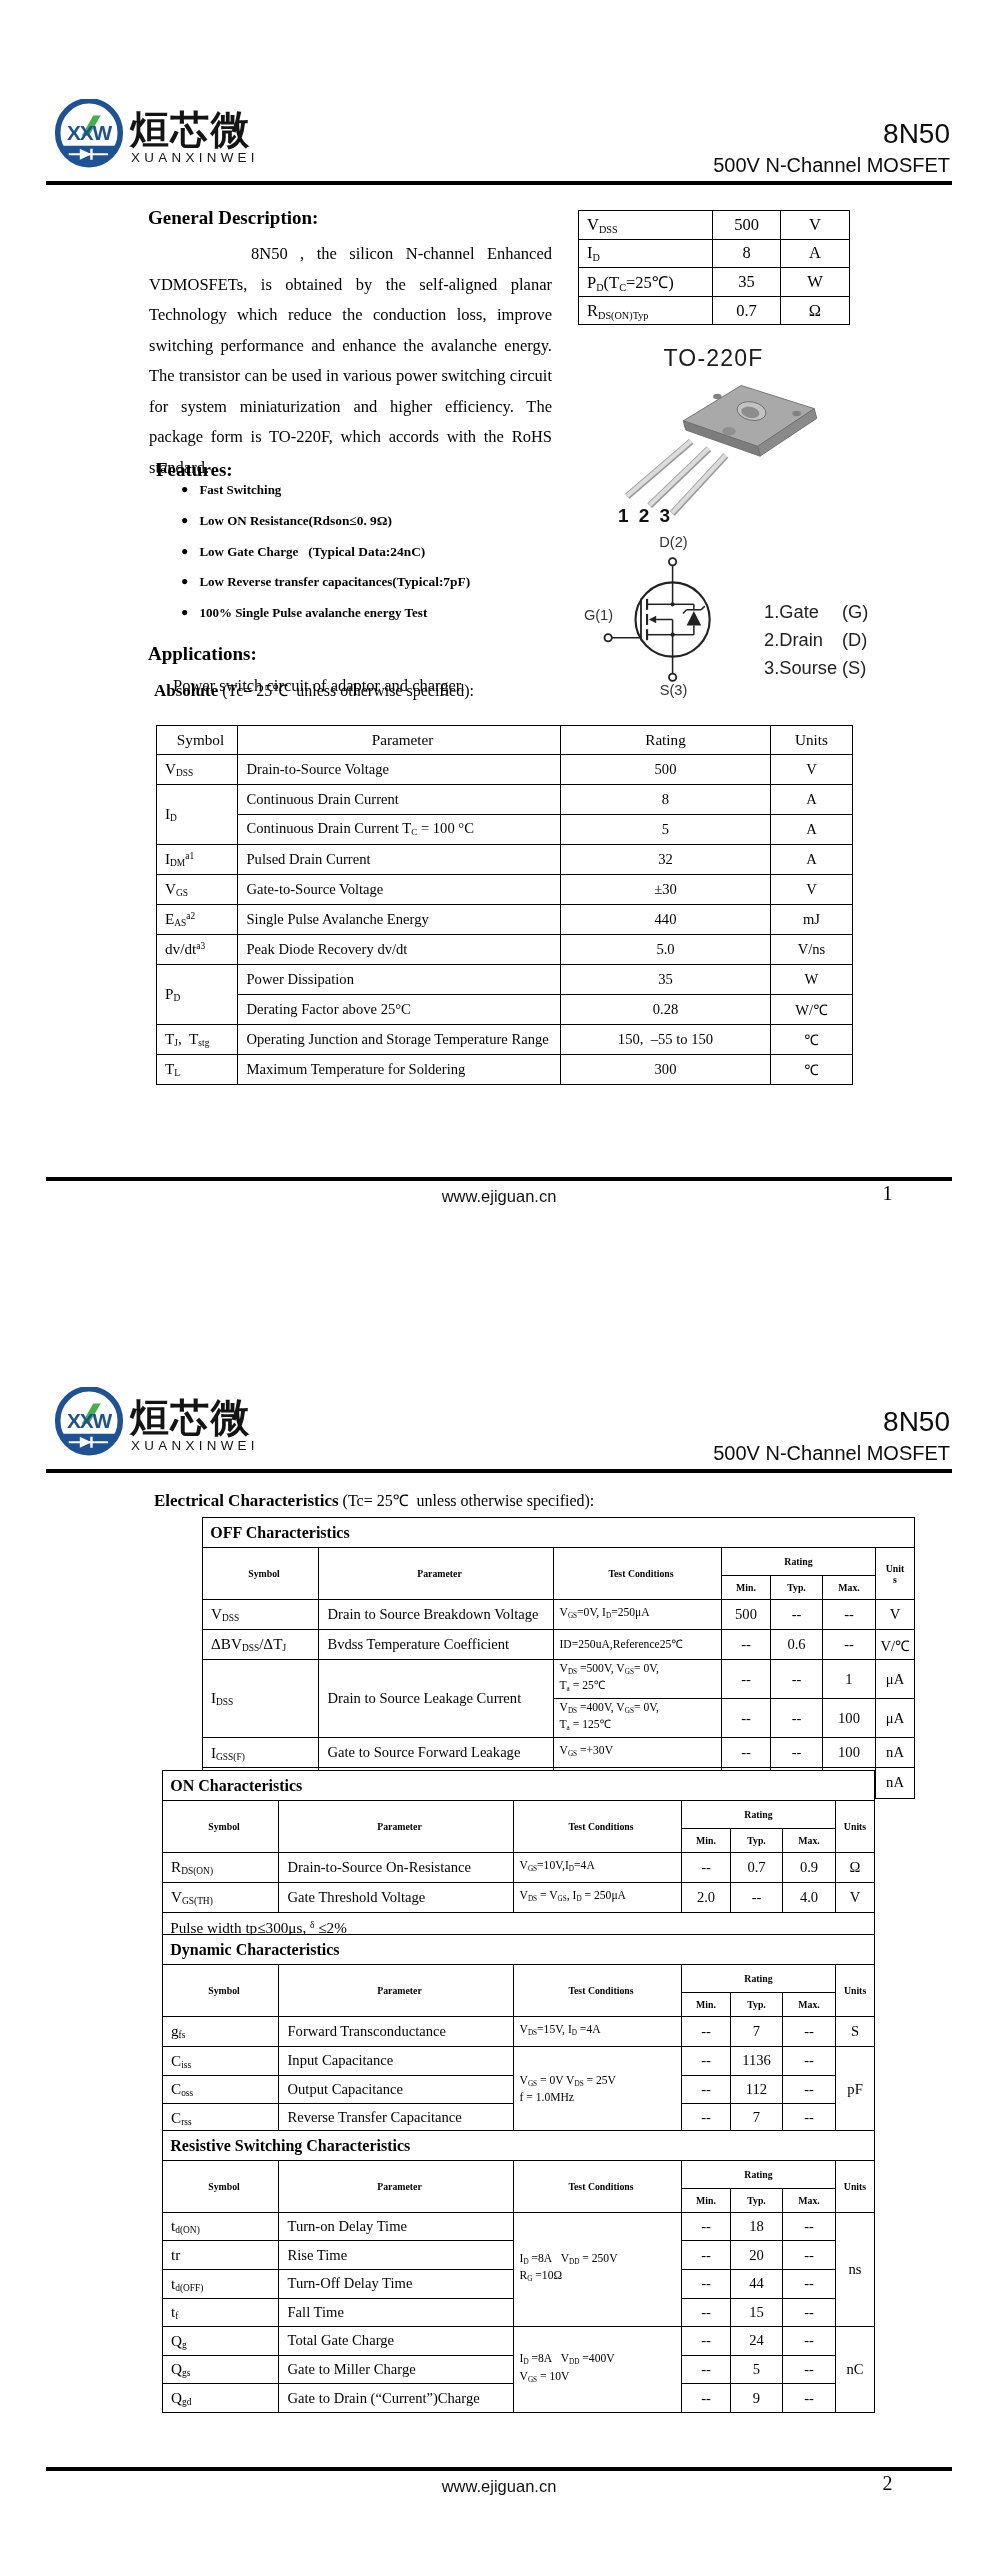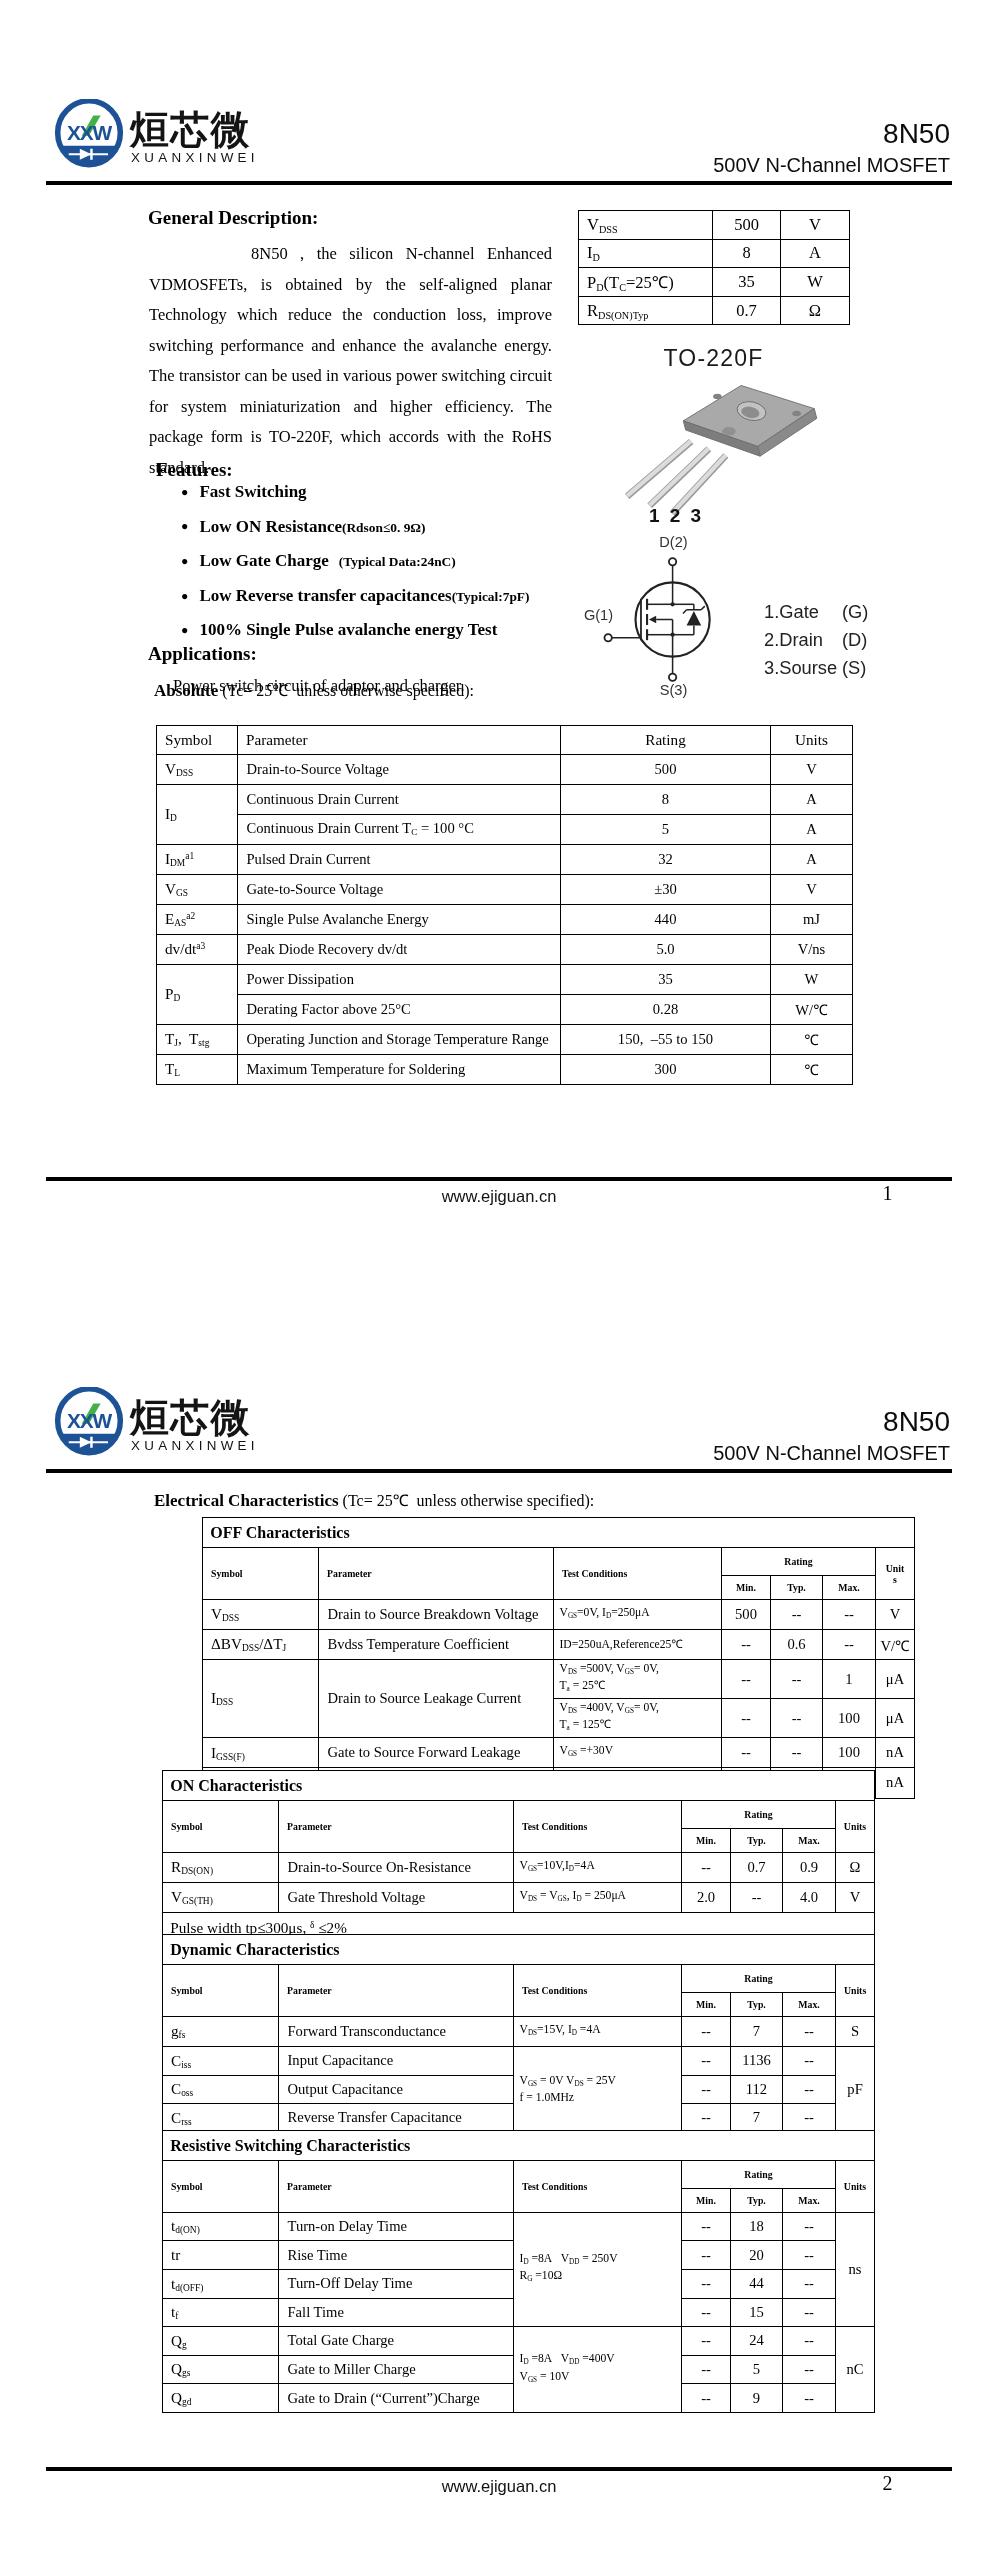--- a/index.html
+++ b/index.html
@@ -15,49 +15,49 @@
   .part{left:671px;top:118px;width:279px;text-align:right;font-family:"Liberation Sans",sans-serif;font-size:28px;color:#0d0d0d;}
   .subtitle{left:610px;top:154px;width:340px;text-align:right;font-family:"Liberation Sans",sans-serif;font-size:20px;color:#0d0d0d;}
   .rule{left:46px;top:181px;width:906px;height:3.7px;background:#000;}
 
   
   .sec-h{font-size:19px;font-weight:700;color:#000;}
   .para{left:149px;top:239px;width:403px;font-size:16.5px;line-height:30.5px;text-align:justify;text-indent:102px;}
   .feat-list{left:181px;top:482px;width:427px;}
   .feat{margin-bottom:14.6px;white-space:nowrap;}
   .feat .bullet{font-size:12.2px;margin-right:11px;vertical-align:1.2px;}
-  .feat-main{font-size:17px;font-weight:700;}
+  .feat-main{font-size:13px;font-weight:700;}
   .feat-note{font-size:13.4px;font-weight:700;}
   .app-body{left:173px;top:676px;font-size:16.5px;}
   .mix-bold{font-size:17px;font-weight:700;}
   .mix-rest{font-size:16px;font-weight:400;}
 
   
   .dtable{border-collapse:collapse;table-layout:fixed;background:#fff;border:1.8px solid #000;}
   .dtable td,.dtable th{border:1.2px solid #000;overflow:hidden;font-family:"Liberation Serif",serif;}
   .dtable thead th{border-bottom:1.8px solid #000;font-weight:400;font-size:15.2px;}
   sub{font-size:62%;vertical-align:-0.25em;}
   sup{font-size:62%;vertical-align:0.5em;}
   .c-sym{text-align:left;padding-left:8px;font-size:15.2px;}
   .c-param{text-align:left;padding-left:8.5px;font-size:14.6px;}
   .c-val{text-align:center;font-size:14.6px;}
   .c-unit{text-align:center;font-size:14.6px;}
-  .h-left{text-align:left;padding-left:8px;}
+  .h-left{text-align:center;padding-left:8px;}
 
   
   #abs-table{width:697px;}
   #abs-table td{height:27px;}
   #abs-table thead th{height:25.6px;}
 
   
   #qtable{width:271px;}
   #qtable td{height:25.6px;font-size:16.5px;}
 
   .to220-label{left:578px;top:345px;width:271px;text-align:center;font-family:"Liberation Sans",sans-serif;font-size:23px;letter-spacing:1.2px;color:#1a1a1a;}
-  .pins-label{left:618px;top:505px;font-family:"Liberation Sans",sans-serif;font-size:19px;font-weight:700;word-spacing:4.9px;color:#111;margin-left:31px;}
+  .pins-label{left:618px;top:505px;font-family:"Liberation Sans",sans-serif;font-size:19px;font-weight:700;word-spacing:4.9px;color:#111;}
   .pin-lbl{font-family:"Liberation Sans",sans-serif;font-size:14.6px;color:#333;text-align:center;}
   .legend{left:764px;top:601px;font-family:"Liberation Sans",sans-serif;font-size:18.3px;color:#222;}
   .legend .lrow{height:28px;}
   .legend .lname{display:inline-block;width:78px;}
 
   
   .et{width:711px;}
   .et td{height:25.6px;}
   .et .t-row td{height:27.4px;font-size:16px;font-weight:700;text-align:left;padding-left:7.3px;border-bottom:1.8px solid #000;}
   .et th.r1{height:24.4px;}

